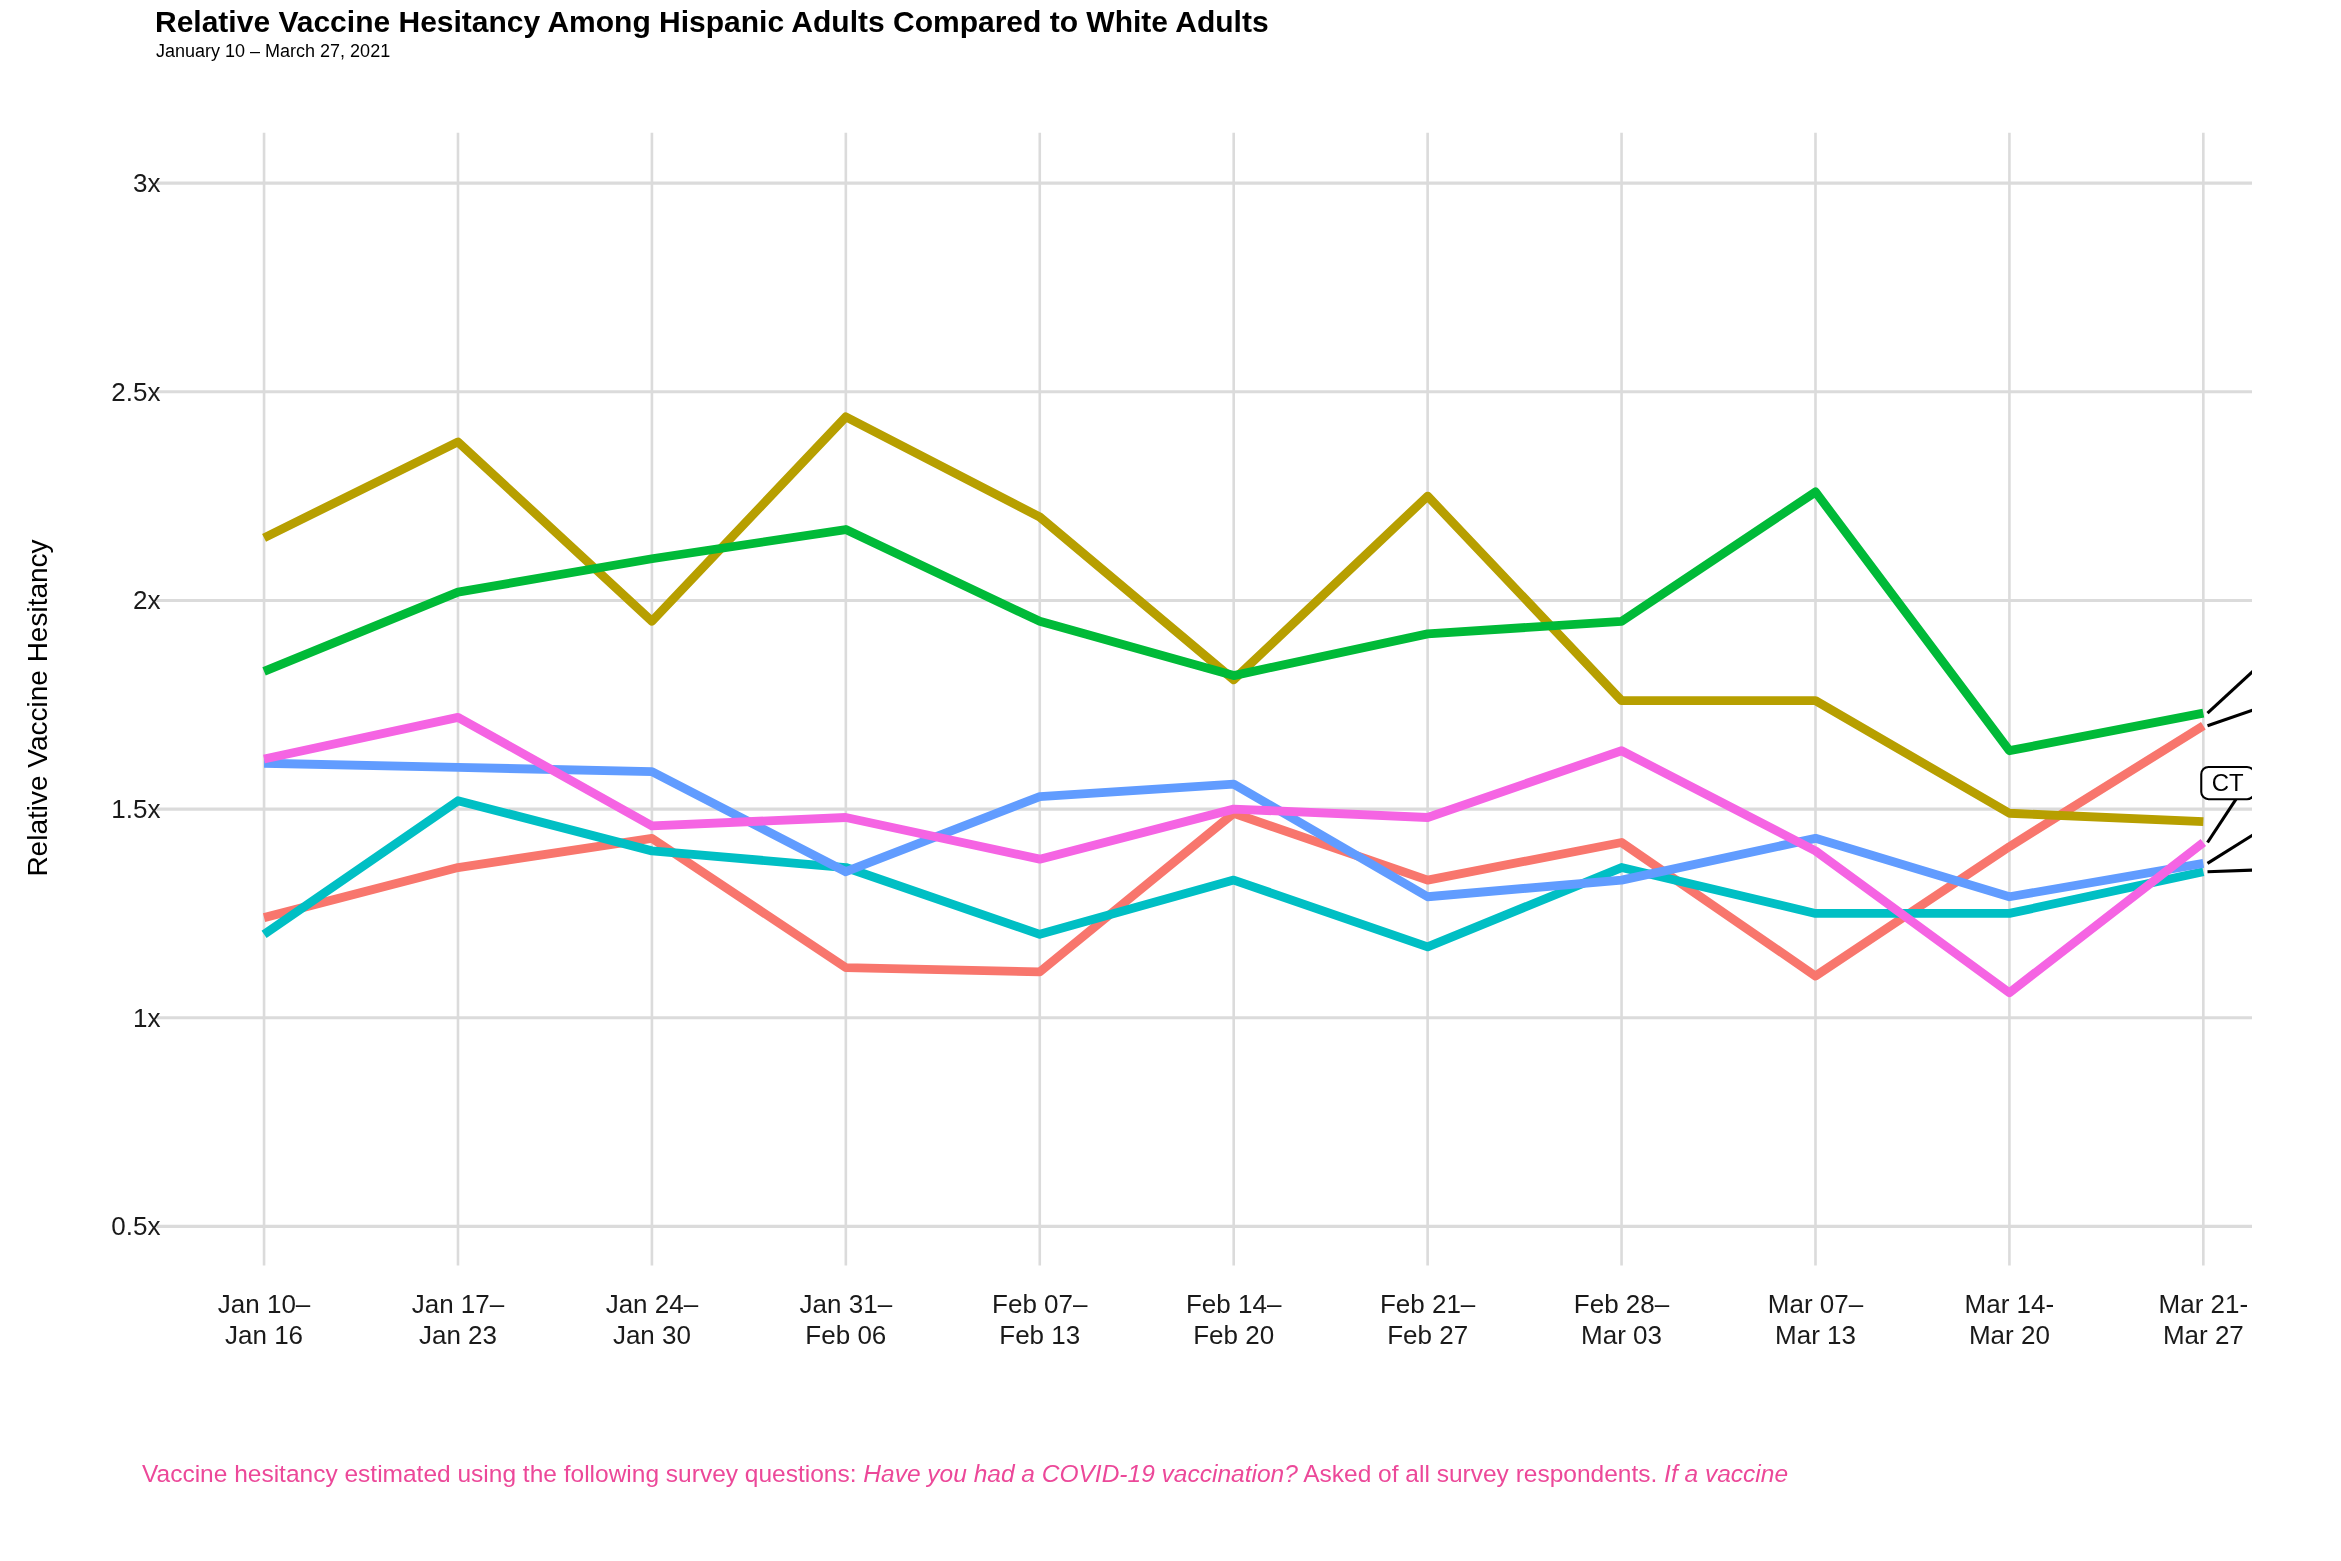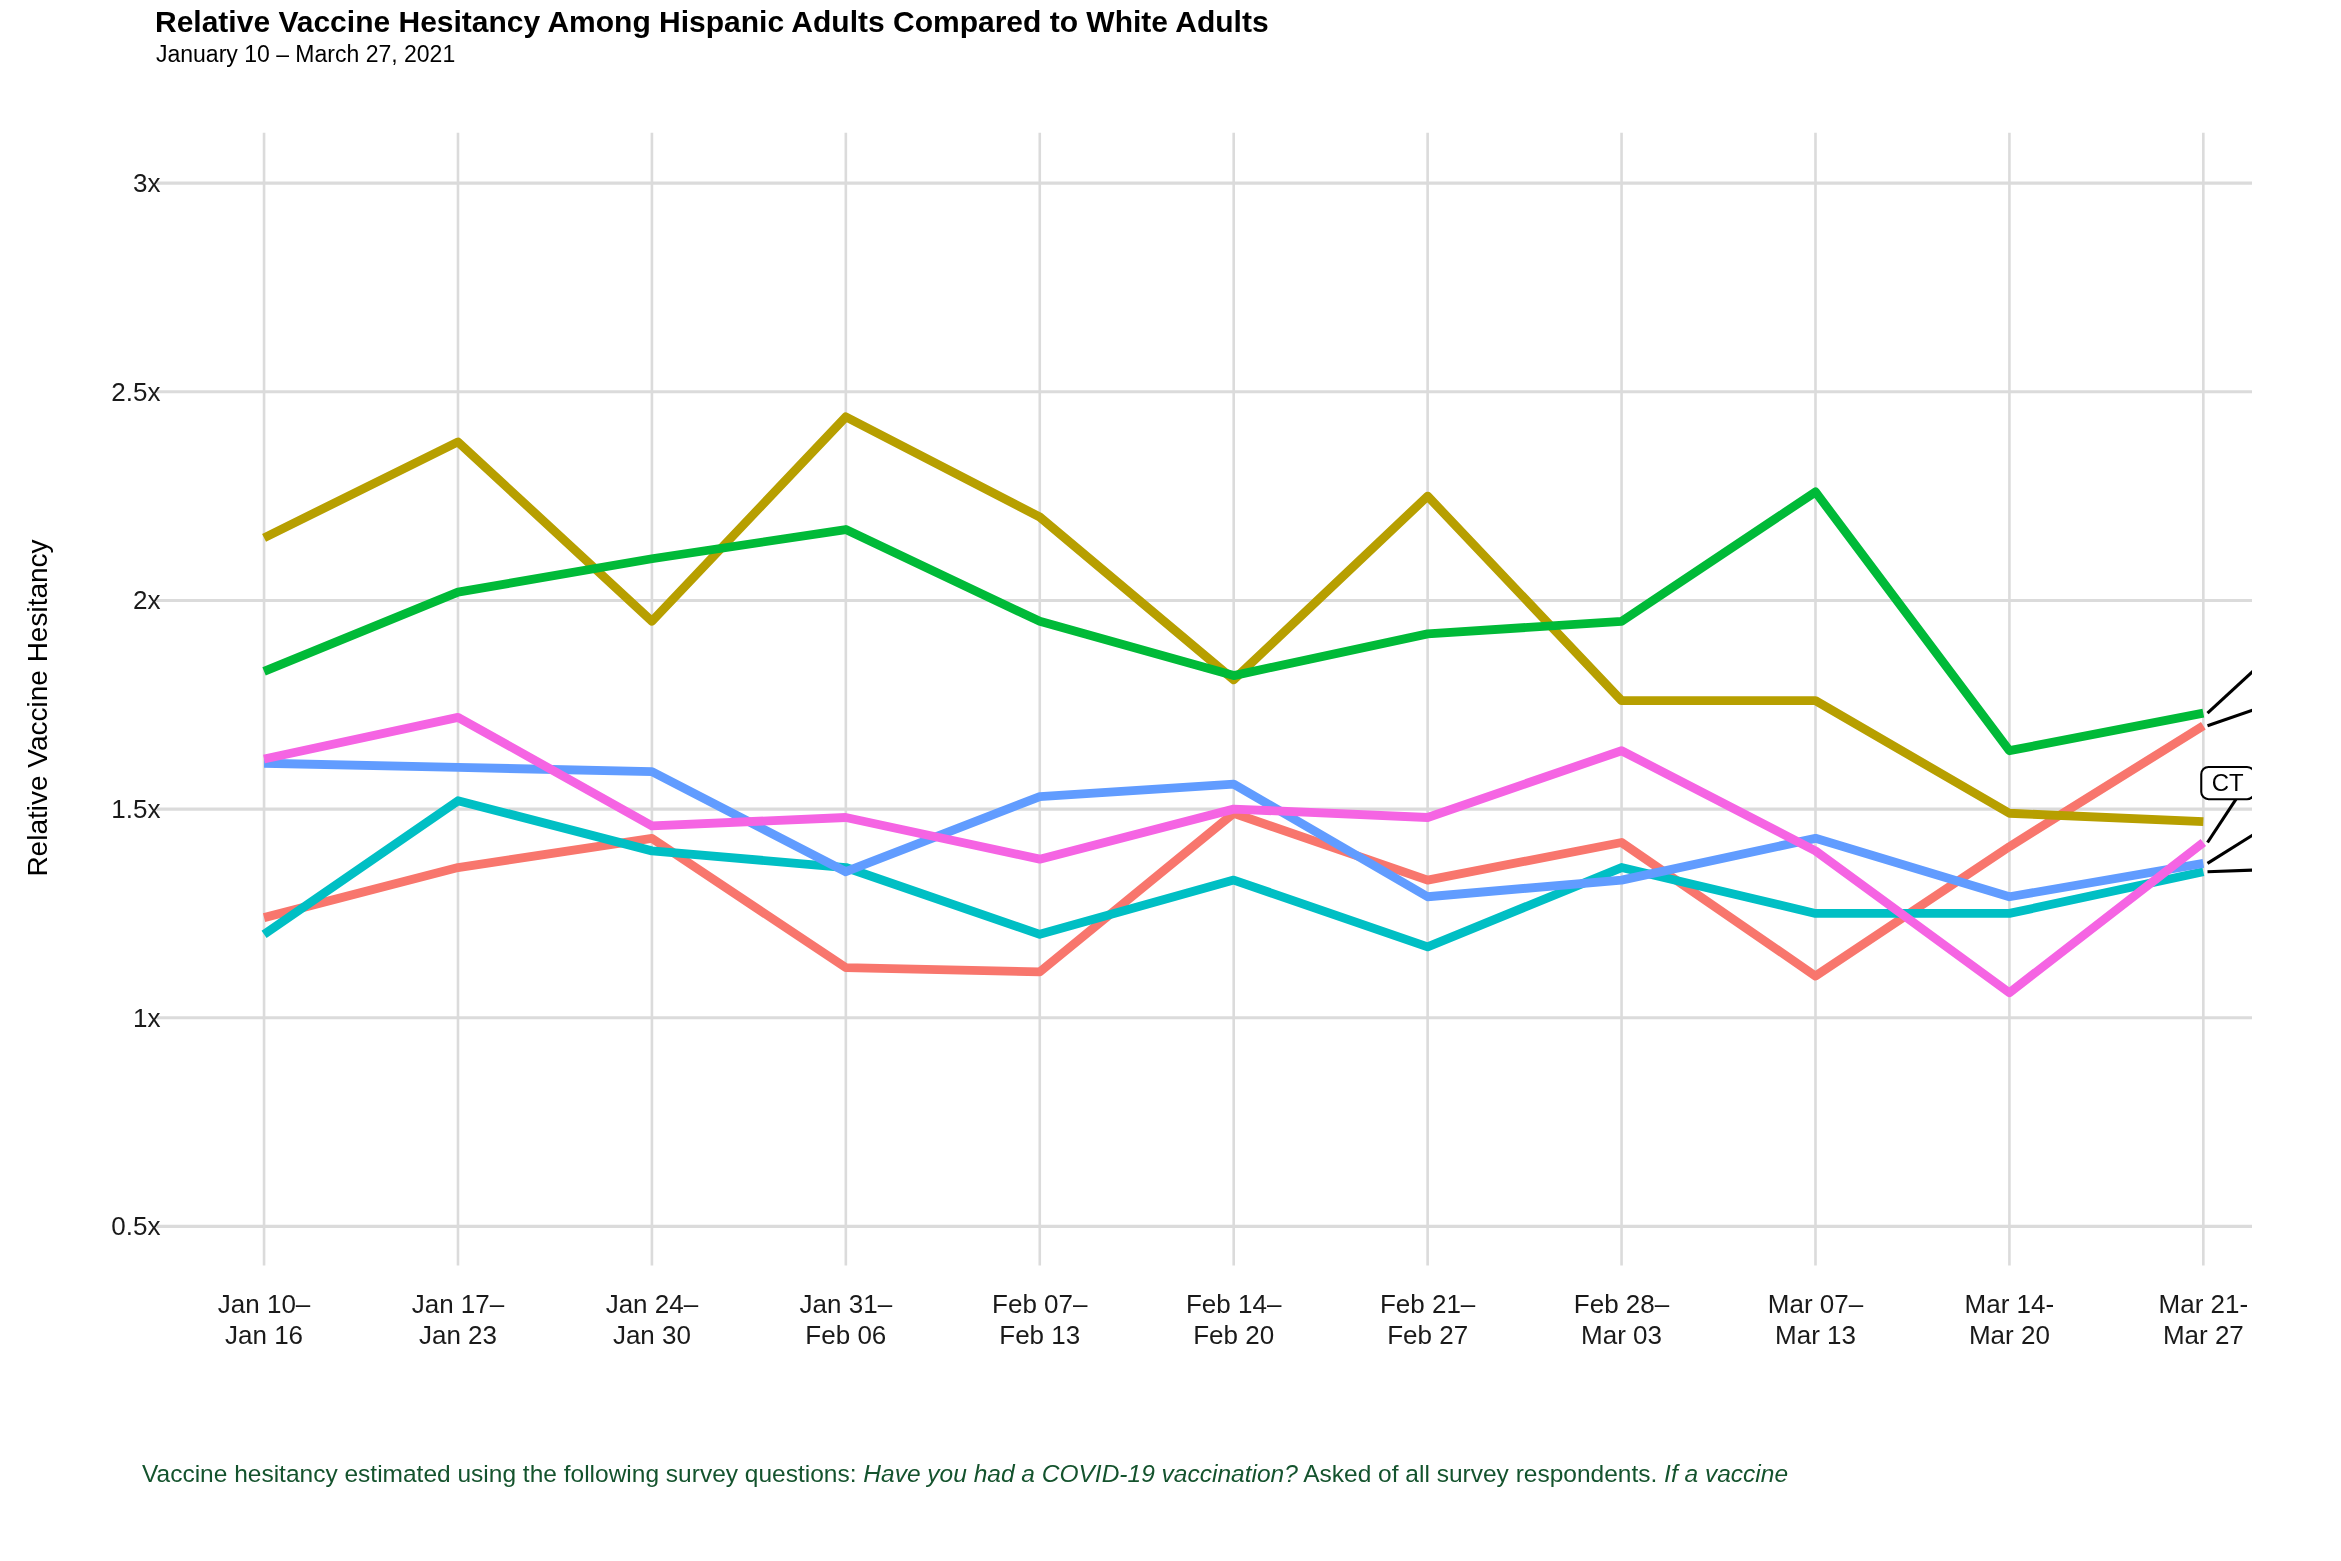--- a/index.html
+++ b/index.html
@@ -1,23 +1,23 @@
 <!DOCTYPE html>
 <html style="font-size:8.3px"><head>
 <meta charset="utf-8">
 <style>
   html,body{margin:0;padding:0;background:#ffffff;}
   .page{position:relative;width:2252px;height:1561px;background:#ffffff;overflow:hidden;
         font-family:"Liberation Sans",sans-serif;}
   .chart-title{position:absolute;left:155px;top:5.2px;font-size:30px;font-weight:bold;color:#000;margin:0;}
-  .chart-subtitle{position:absolute;left:156px;top:41px;font-size:23px;font-weight:normal;color:#000;}
+  .chart-subtitle{position:absolute;left:156px;top:41px;font-size:18px;font-weight:normal;color:#000;}
   .y-axis-title{position:absolute;left:-431px;top:692px;width:937px;text-align:center;
         font-size:28px;color:#000;transform:rotate(-90deg);transform-origin:center;}
   svg.plot{position:absolute;left:0;top:0;}
-  .footnote{position:absolute;left:142px;top:1460px;font-size:24.5px;color:#14532d;line-height:27px;white-space:nowrap;}
+  .footnote{position:absolute;left:142px;top:1460px;font-size:24.5px;color:#ec4899;line-height:27px;white-space:nowrap;}
   .footnote .seg-i{font-style:italic;}
 </style>
 </head>
 <body>
 
 <div class="page">
   <h1 class="chart-title">Relative Vaccine Hesitancy Among Hispanic Adults Compared to White Adults</h1>
   <div class="chart-subtitle">January 10 – March 27, 2021</div>
   <div class="y-axis-title">Relative Vaccine Hesitancy</div>
   <svg class="plot" id="plot" width="2342" height="1561" viewBox="0 0 4500 3000">

